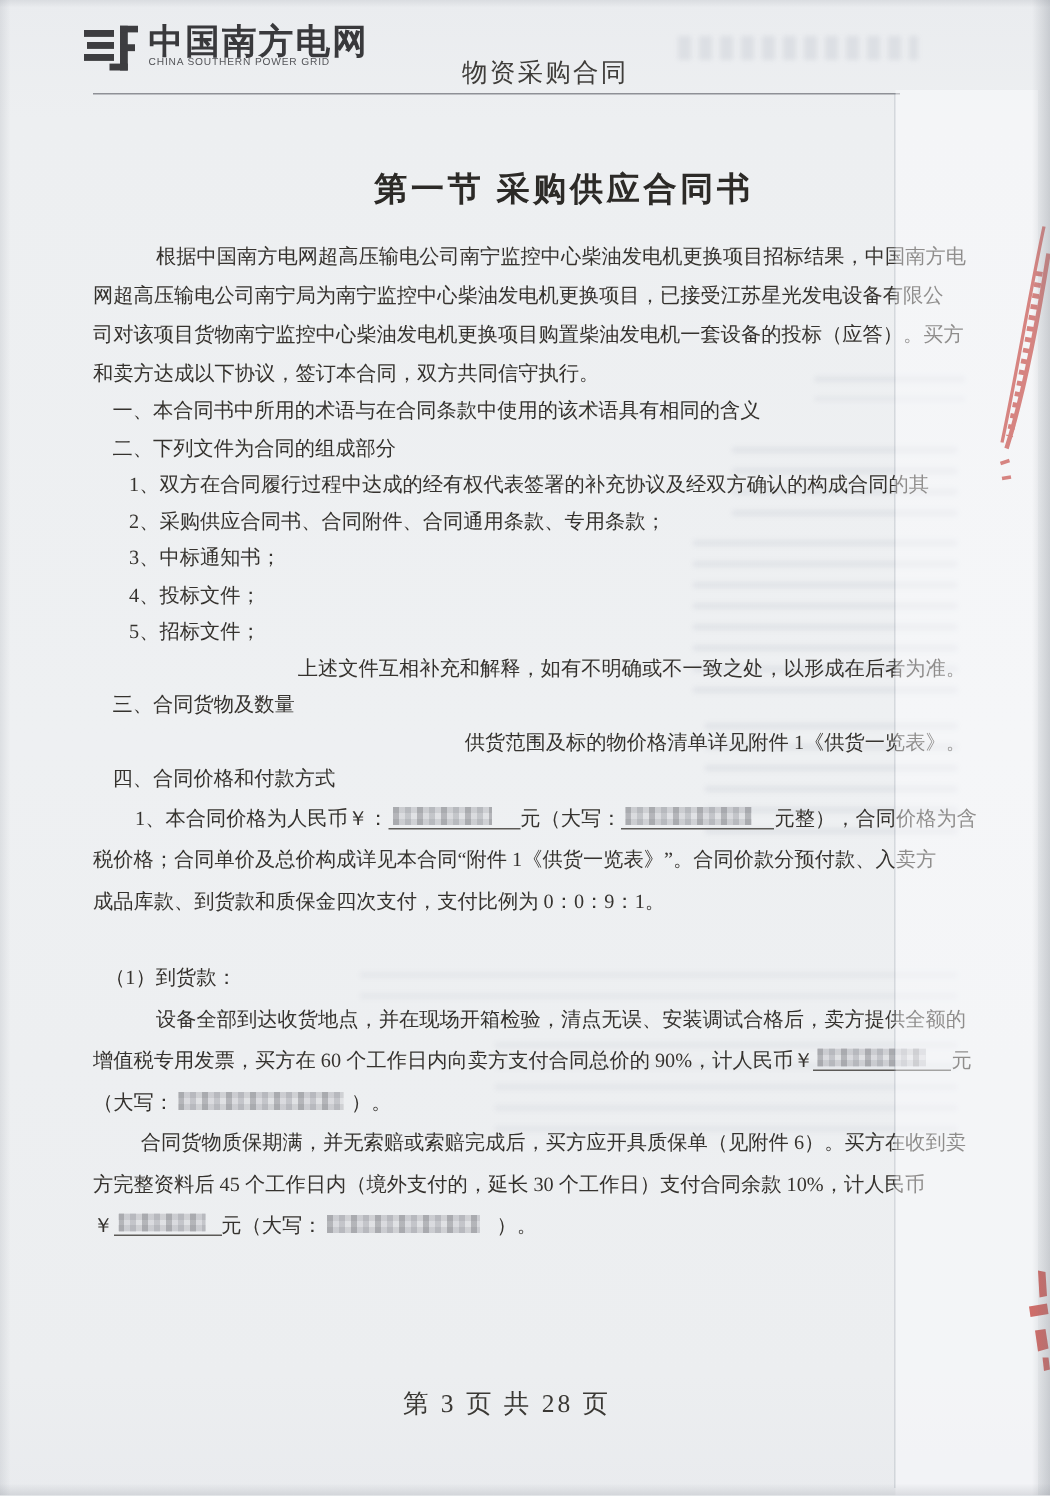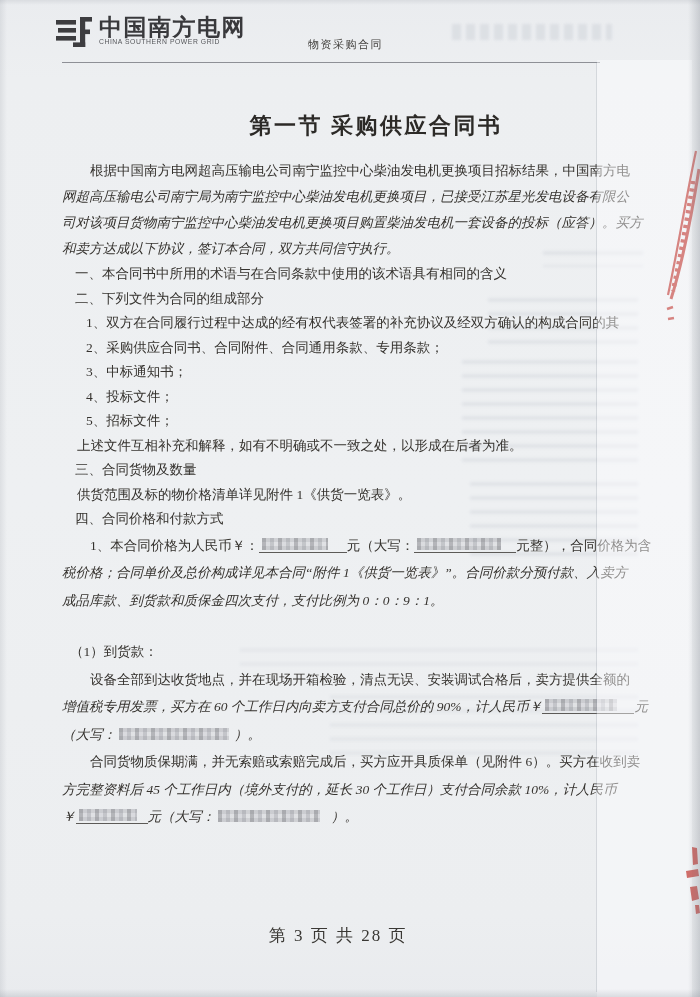--- a/index.html
+++ b/index.html
@@ -24,36 +24,36 @@
   .crease-band{position:absolute;left:597px;top:60px;width:95px;height:937px;background:rgba(252,253,255,.45);}
   .crease-line{position:absolute;left:596px;top:62px;width:1px;height:930px;background:rgba(140,146,158,.25);}
 
   
   .header{position:absolute;left:0;top:0;width:700px;height:64px;}
   .logo{position:absolute;left:56px;top:17px;display:flex;align-items:flex-start;}
   .logo-mark{width:36px;height:34px;margin-right:7px;}
   .logo-mark rect{fill:#3d3d40;}
   .brand-cn{font-family:"Liberation Sans","DejaVu Sans",sans-serif;font-weight:bold;font-size:23px;letter-spacing:1.5px;color:#39393c;line-height:20px;}
   .brand-en{font-family:"Liberation Sans","DejaVu Sans",sans-serif;font-size:6.8px;letter-spacing:.55px;color:#55565a;line-height:9px;}
-  .doc-type{position:absolute;left:308px;top:37px;font-size:11px;letter-spacing:1.5px;color:#3f3d3a;}
+  .doc-type{position:absolute;left:308px;top:37px;font-size:17px;letter-spacing:1.5px;color:#3f3d3a;}
   .header-rule{position:absolute;left:62px;top:62px;width:538px;height:1px;background:#8e9096;}
 
   
   .title{position:absolute;left:0;top:111px;width:700px;text-align:center;
     font-size:22px;font-weight:bold;letter-spacing:2.5px;color:#2c2a27;margin-left:26px;}
 
   
   .doc-body{position:absolute;left:62px;top:158px;width:582px;font-size:13.5px;color:#35322e;}
   .line{white-space:nowrap;line-height:26px;height:auto;}
   .line.s{line-height:24.5px;}
   .line.b{line-height:27.5px;}
-  .p1{padding-left:28px;}
-  .p0{padding-left:0;font-style:italic;}
+  .p1{padding-left:28px;text-align:right;}
+  .p0{padding-left:0;}
   .h{padding-left:13px;}
-  .h2{padding-left:15px;}
+  .h2{padding-left:15px;text-align:right;}
   .item{padding-left:24px;}
   .sub{padding-left:42px;}
   .item2{padding-left:8px;margin-top:24px;}
 
   
   .blank{display:inline-block;position:relative;height:15px;vertical-align:-3px;}
   .blank.u{border-bottom:1px solid #5c5a57;}
   .mosaic{
     position:absolute;left:3px;bottom:2px;height:12px;display:block;
     background:

